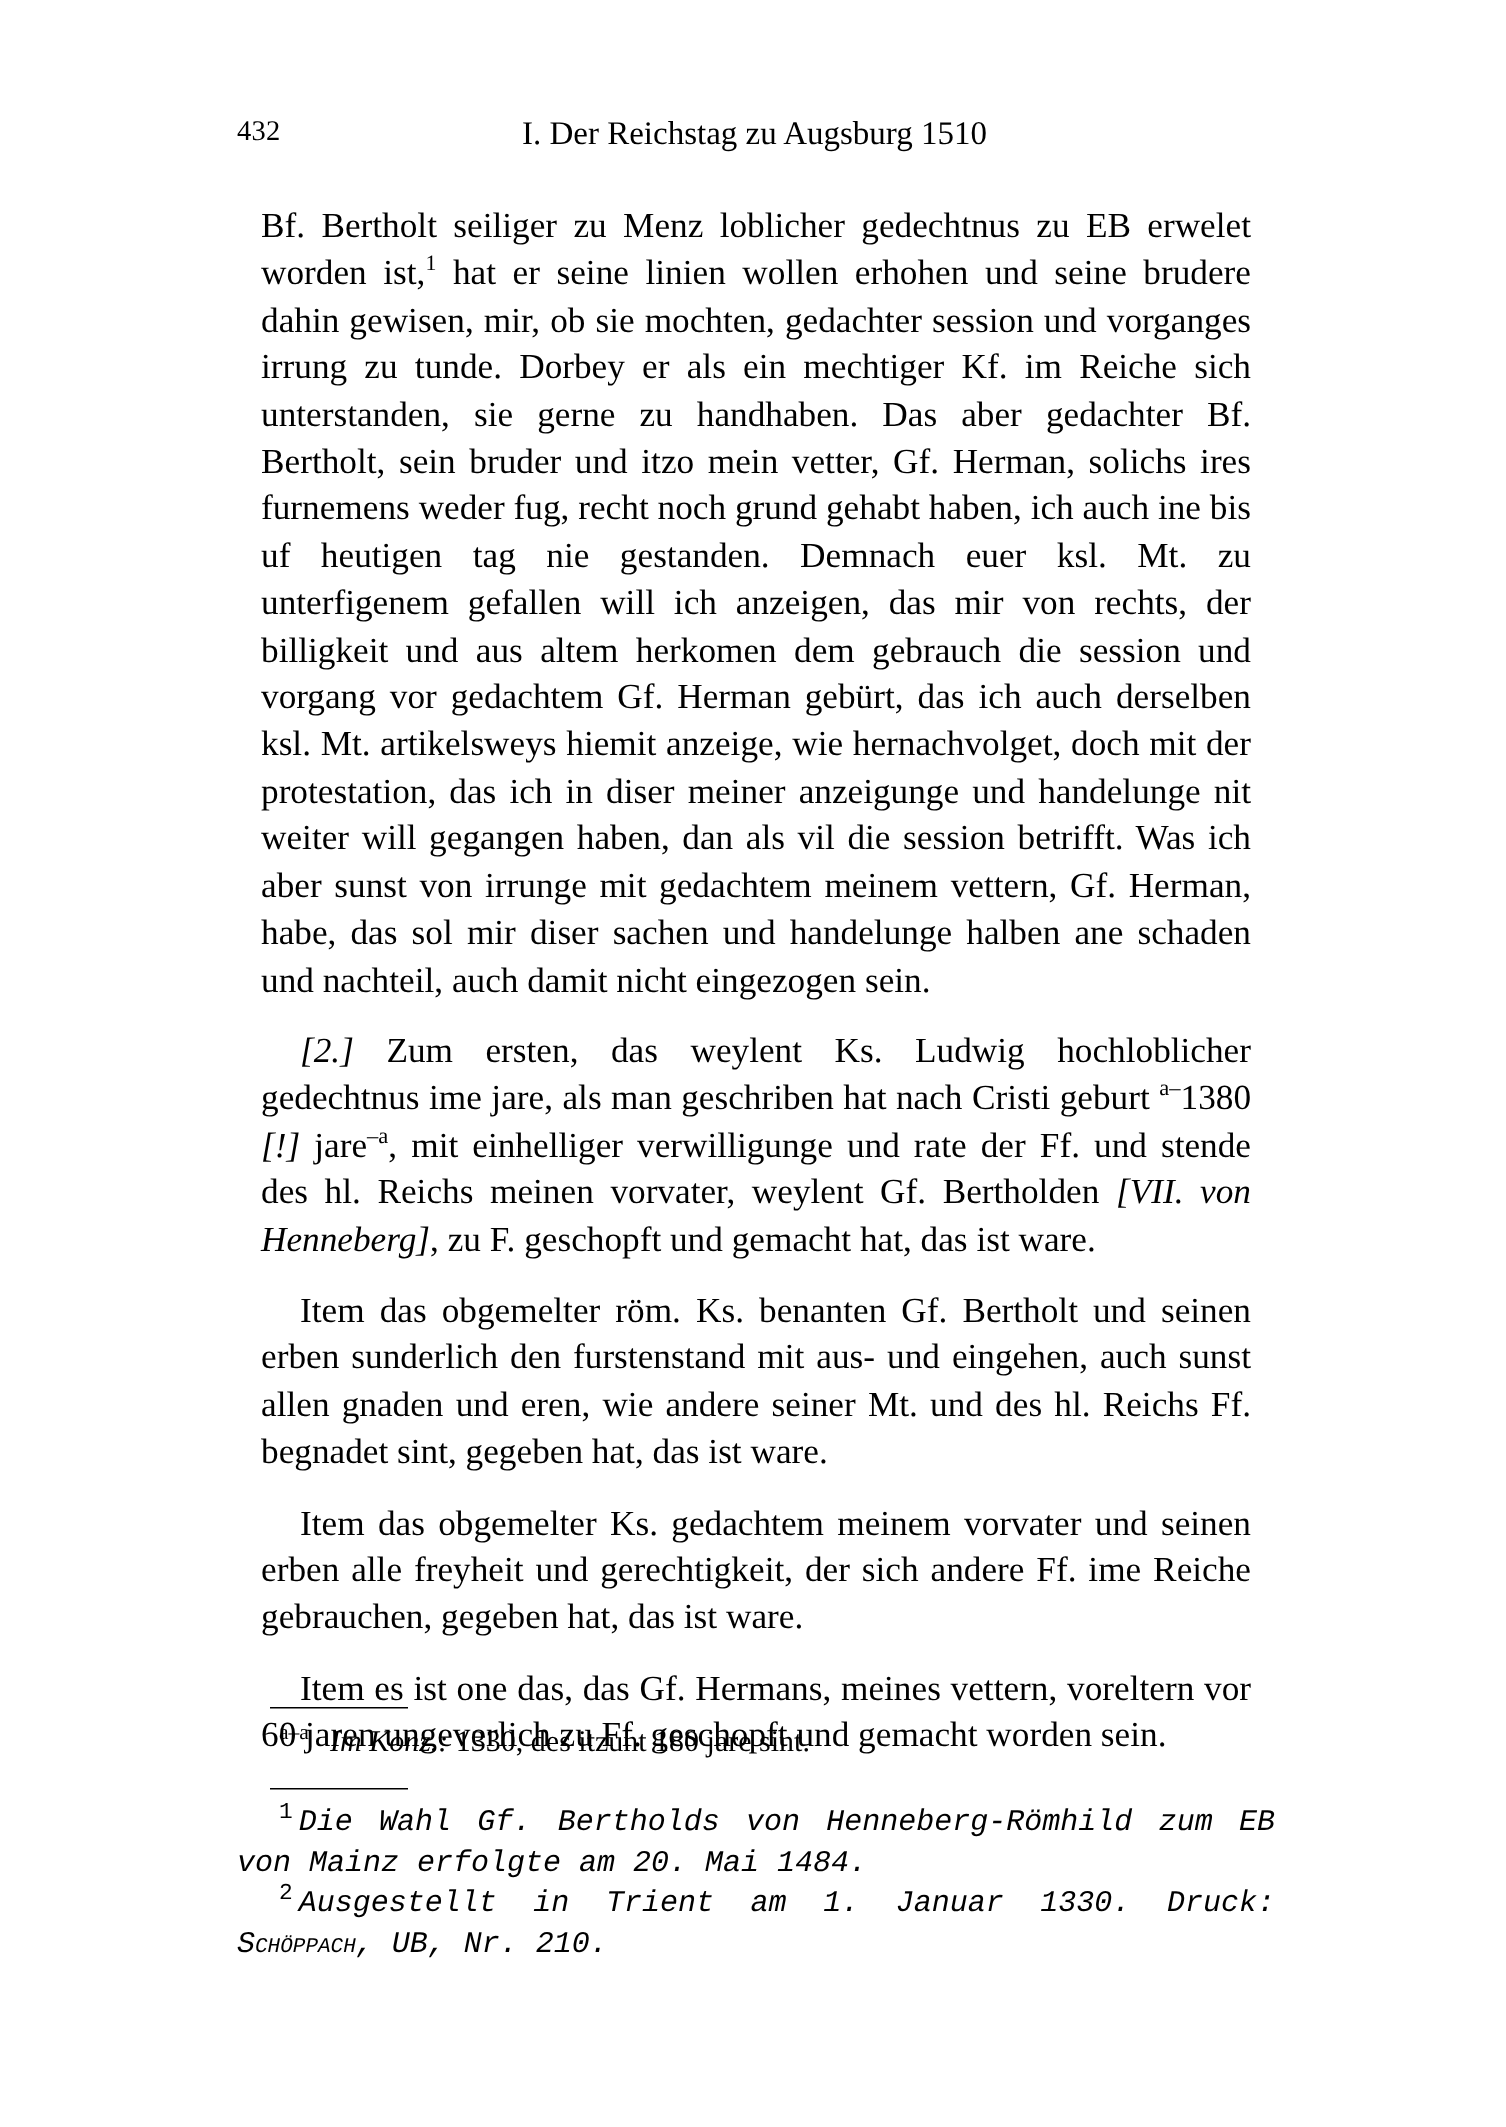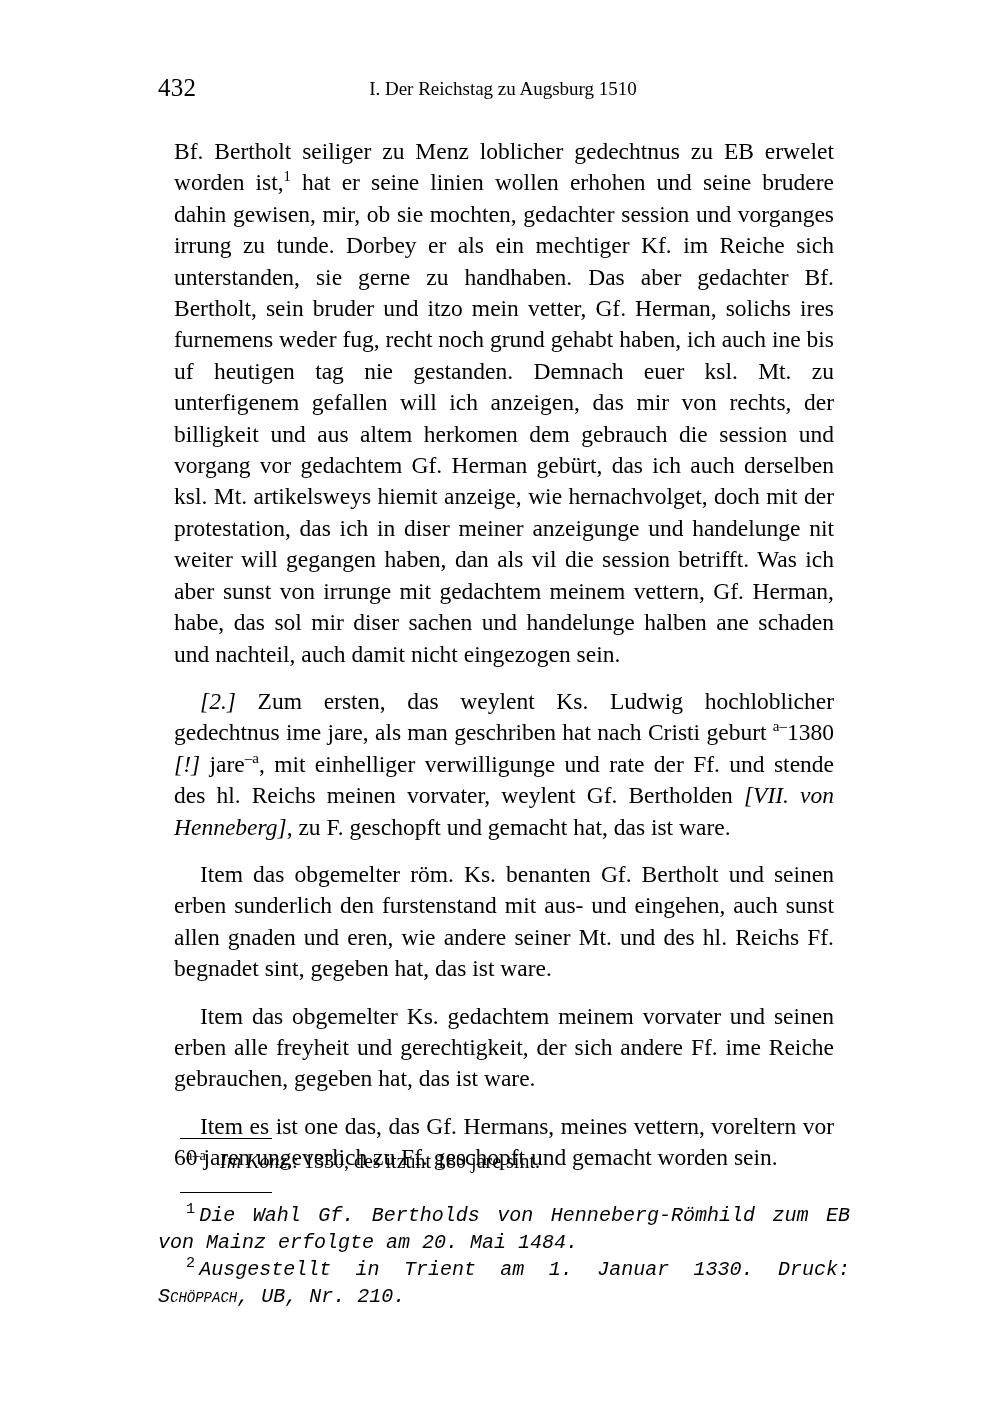--- a/index.html
+++ b/index.html
@@ -25,31 +25,31 @@
     position: absolute;
     top: 74px;
     left: 158px;
     width: 690px;
     height: 28px;
   }
   .folio {
     position: absolute;
     left: 0;
     top: 0;
-    font-size: 25px;
+    font-size: 19px;
     line-height: 28px;
     letter-spacing: 0.2px;
   }
   .running-title {
     position: absolute;
     left: 0;
     top: 3px;
     width: 690px;
     text-align: center;
-    font-size: 19px;
+    font-size: 22px;
     line-height: 24px;
   }
   .body {
     position: absolute;
     top: 120px;
     left: 158px;
     width: 692px;
   }
   p.para {
     margin: 16px;

